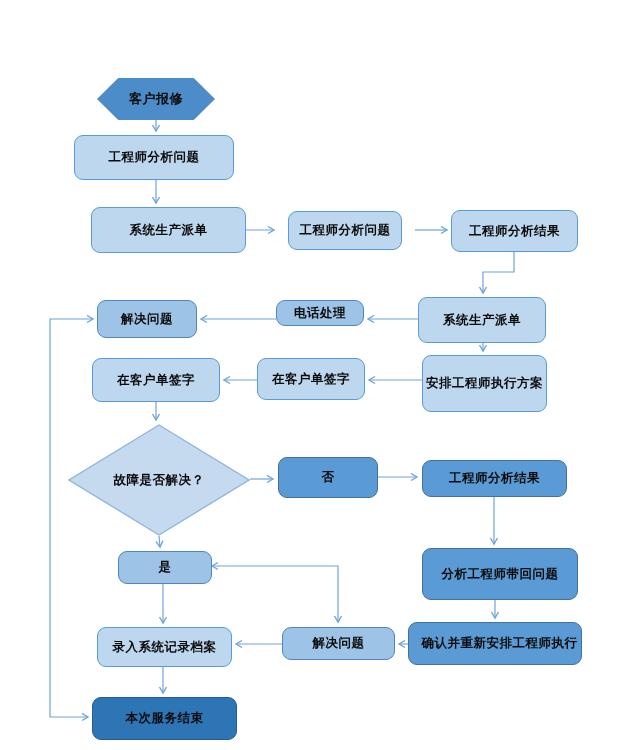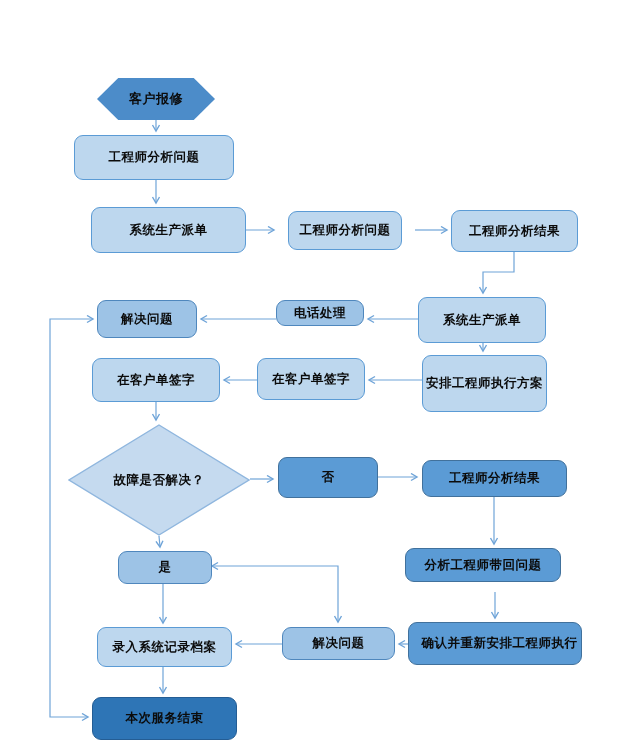--- a/index.html
+++ b/index.html
@@ -119,21 +119,21 @@
   </div>
 
   <div class="node medium" style="left:422px;top:460px;width:145px;height:37px;">
     <span>工程师分析结果</span>
   </div>
 
   <div class="node midlight" style="left:118px;top:551px;width:94px;height:33px;">
     <span>是</span>
   </div>
 
-  <div class="node medium" style="left:405px;top:548px;width:156px;height:34px;">
+  <div class="node medium" style="left:422px;top:548px;width:156px;height:52px;">
     <span>分析工程师带回问题</span>
   </div>
 
   <div class="node medium" style="left:408px;top:622px;width:174px;height:43px;padding-left:9px;">
     <span>确认并重新安排工程师执行</span>
   </div>
 
   <div class="node midlight" style="left:282px;top:627px;width:113px;height:33px;">
     <span>解决问题</span>
   </div>

